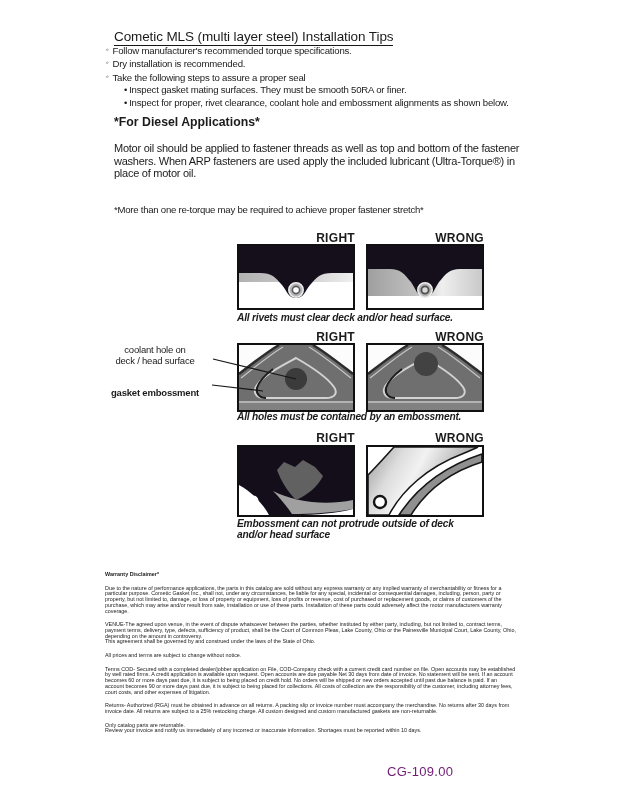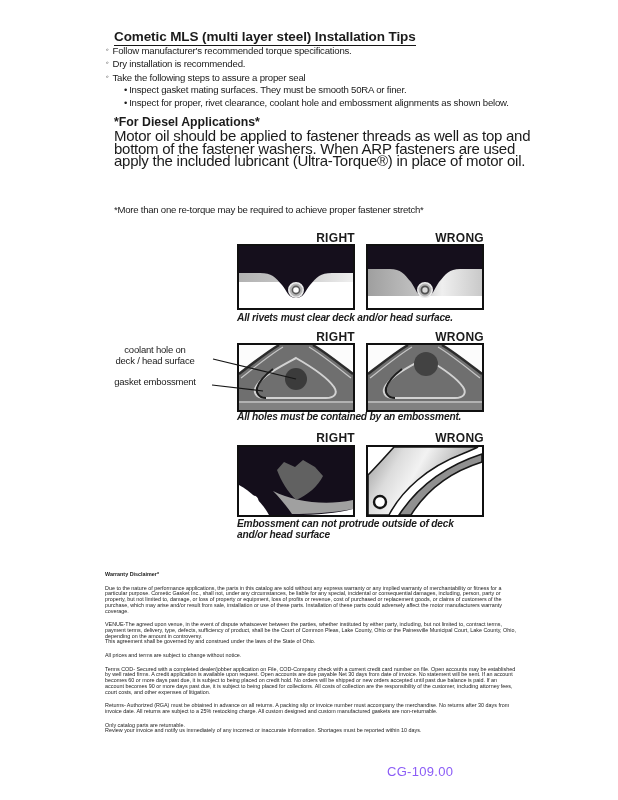--- a/index.html
+++ b/index.html
@@ -1,46 +1,46 @@
 <!DOCTYPE html>
 <html><head>
 <meta charset="utf-8">
 <style>
   html,body{margin:0;padding:0;background:#ffffff;}
   body{width:618px;height:800px;position:relative;font-family:"Liberation Sans",sans-serif;color:#1b1b1b;}
   .page{position:absolute;inset:0;background:#fff;overflow:hidden;}
 
-  .title{position:absolute;left:114px;top:29px;font-size:13.5px;font-weight:bold;letter-spacing:-0.1px;}
+  .title{position:absolute;left:114px;top:29px;font-size:13.5px;font-weight:normal;letter-spacing:-0.1px;}
   .title span{display:inline-block;border-bottom:1.6px solid #161616;padding-bottom:1px;}
 
   .tips{position:absolute;left:106px;top:44px;font-size:9.6px;line-height:12.9px;letter-spacing:-0.2px;white-space:nowrap;}
   .tip-row .tm{font-size:7.5px;vertical-align:1.5px;margin-right:4px;}
   .tip-row.sub{padding-left:18px;}
   .tip-row .tm2{font-size:9.5px;margin-right:2px;}
 
   .diesel-h{position:absolute;left:114px;top:115px;font-size:12.3px;font-weight:bold;text-align:right;}
-  .para{position:absolute;left:114px;width:424px;font-size:15px;line-height:12.7px;letter-spacing:-0.25px;}
+  .para{position:absolute;left:114px;width:424px;font-size:11px;line-height:12.7px;letter-spacing:-0.25px;margin-top:12px;}
   .para1{top:130px;}
   .para2{top:158px;}
   .footnote{position:absolute;left:114px;top:204px;font-size:9.6px;letter-spacing:-0.25px;}
 
   .dg-label{position:absolute;width:118px;text-align:right;font-size:12px;font-weight:bold;letter-spacing:0.3px;}
   .dg-img{position:absolute;width:118px;display:block;}
   .dg-cap{position:absolute;left:237px;font-size:10.2px;font-weight:bold;letter-spacing:-0.2px;line-height:11px;font-style:italic;}
   .cap3{width:222px;}
 
   .ann{position:absolute;left:100px;width:110px;text-align:center;font-size:9.5px;line-height:10.5px;letter-spacing:-0.2px;}
   .leaders{position:absolute;left:105px;top:340px;pointer-events:none;}
 
   .legal{position:absolute;left:105px;top:572px;width:412px;font-size:5.4px;line-height:5.7px;letter-spacing:0;color:#222;}
   .legal .lh{font-weight:bold;margin:0 0 8px 0;}
   .legal p{margin:0;}
   .legal p.gap{margin-top:8px;}
 
-  .footer-code{position:absolute;left:387px;top:764px;font-size:13px;letter-spacing:0.3px;color:#8b5cf6;}
+  .footer-code{position:absolute;left:387px;top:764px;font-size:13px;letter-spacing:0.3px;color:#701a75;}
 </style>
 </head>
 <body>
 
 <div class="page">
 
   <div class="title"><span>Cometic MLS (multi layer steel) Installation Tips</span></div>
 
   <div class="tips">
     <div class="tip-row"><span class="tm">◦</span><span>Follow manufacturer's recommended torque specifications.</span></div>
@@ -125,21 +125,21 @@
     <line x1="2" y1="59" x2="116" y2="59" stroke="#c9c9c9" stroke-width="1.3"></line>
     <rect x="2" y="60" width="114" height="7" fill="#818181"></rect>
     <circle cx="60" cy="21" r="12" fill="#424242"></circle>
     <rect x="1" y="1" width="116" height="67" fill="none" stroke="#101010" stroke-width="2"></rect>
   </svg>
 
   <div class="ann" style="top:345px;">
     <div>coolant hole on</div>
     <div>deck / head surface</div>
   </div>
-  <div class="ann" style="top:377px;">gasket embossment</div>
+  <div class="ann" style="top:388px;font-weight:bold;">gasket embossment</div>
 
   <svg class="leaders" width="200" height="60" viewBox="0 0 200 60">
     <line x1="108" y1="19" x2="191" y2="39" stroke="#161616" stroke-width="1.2"></line>
     <line x1="107" y1="45" x2="158" y2="51" stroke="#161616" stroke-width="1.2"></line>
   </svg>
 
   <div class="dg-cap" style="top:411px;">All holes must be contained by an embossment.</div>
 
   <div class="dg-label" style="left:237px;top:431px;">RIGHT</div>
   <div class="dg-label" style="left:366px;top:431px;">WRONG</div>

